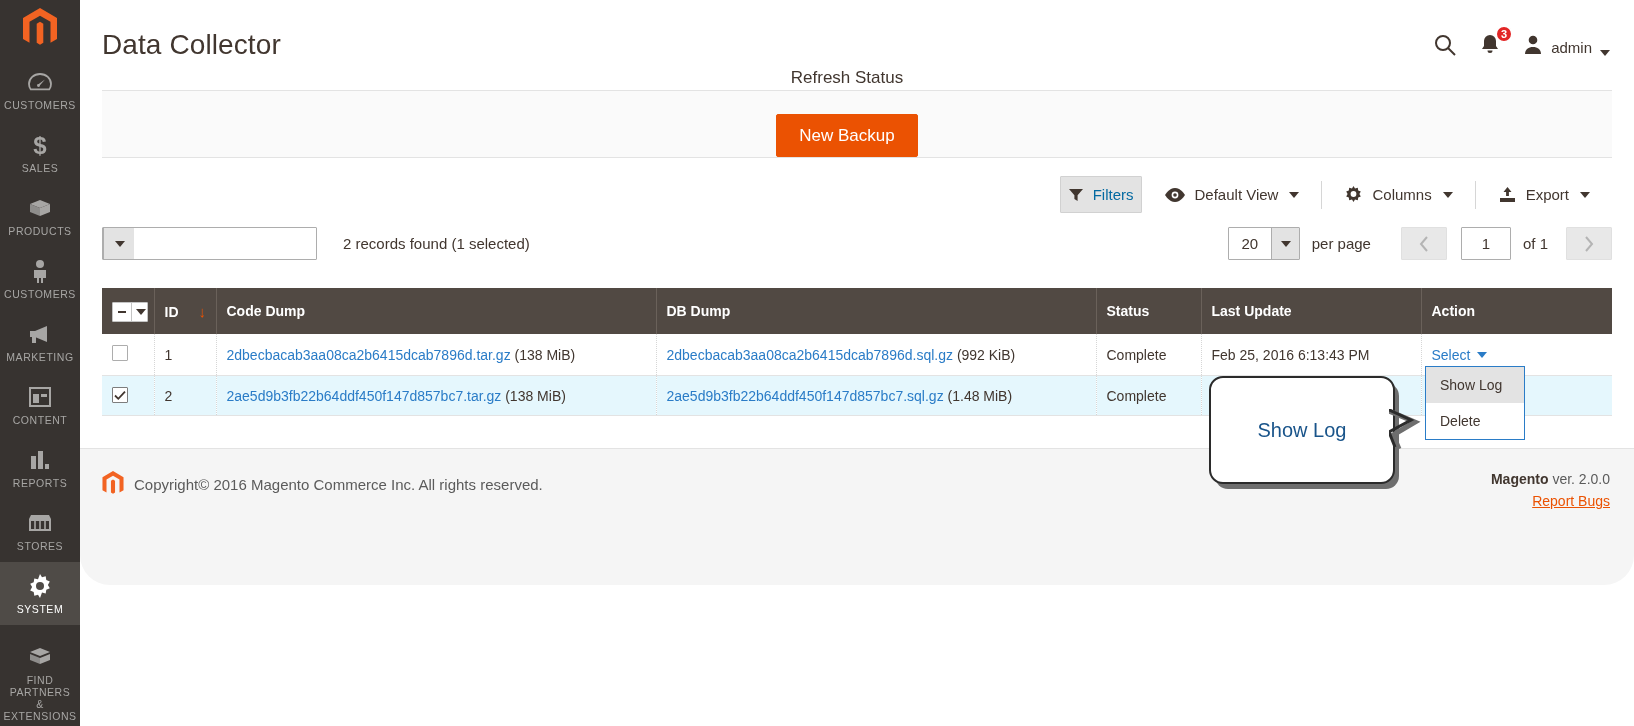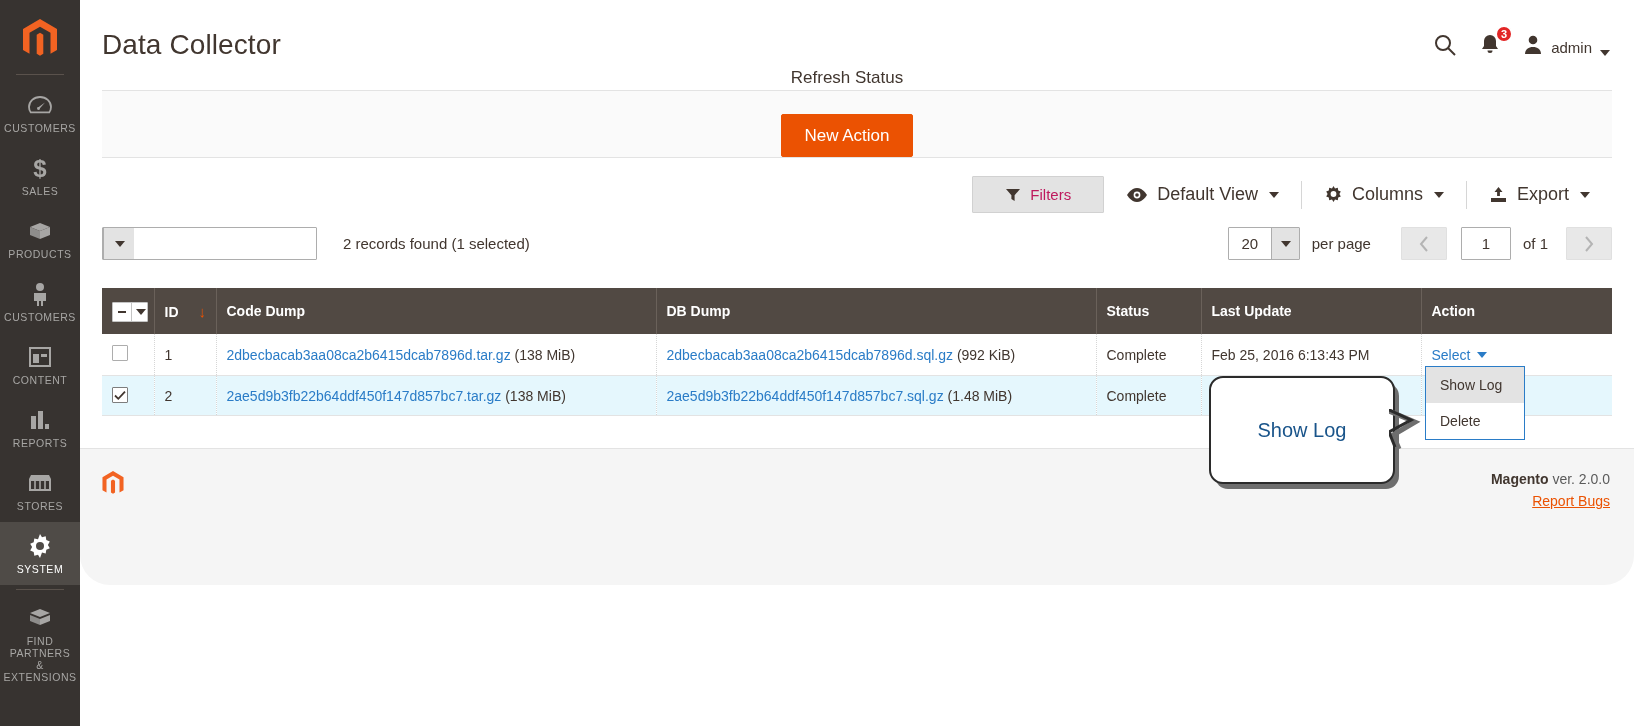--- a/index.html
+++ b/index.html
@@ -72,23 +72,23 @@
   }
 
   
   .grid-tools {
     display: flex; align-items: center; justify-content: flex-end;
     margin: 18px 22px 0 22px; gap: 0;
   }
   .filters-btn {
     display: flex; align-items: center; gap: 9px;
     background: #e3e3e3; border: 1px solid #d1d1d1;
-    padding: 9px 32px; font-size: 15px; color: #be185d; cursor: pointer; border-radius: 1px;
-  }
-  .tool-grp { display: flex; align-items: center; gap: 9px; padding: 0 22px; cursor: pointer; font-size: 18px; color: #41362f; }
+    padding: 9px 7px; font-size: 15px; color: #0369a1; cursor: pointer; border-radius: 1px;
+  }
+  .tool-grp { display: flex; align-items: center; gap: 9px; padding: 0 22px; cursor: pointer; font-size: 15px; color: #41362f; }
   .tool-sep { width: 1px; height: 28px; background: #d6d6d6; }
   .mini-caret { width: 0; height: 0; border-left: 5px solid transparent; border-right: 5px solid transparent; border-top: 6px solid #41362f; margin-left: 2px; }
 
   
   .grid-bar {
     display: flex; align-items: center; margin: 14px 22px 0 22px;
   }
   .select-items {
     display: flex; align-items: stretch;
     border: 1px solid #adadad; height: 33px; width: 215px; background: #fff; border-radius: 1px;
@@ -233,20 +233,29 @@
     <div class="nav-item">
       <span class="ico">
         <svg width="18" height="24" viewBox="0 0 18 24">
             <circle cx="9" cy="5" r="4" fill="#a7a6a4"></circle>
             <path d="M3 11h12v8h-3v5h-2v-5H8v5H6v-5H3z" fill="#a7a6a4"></path>
           </svg>
       </span>
       <span class="lbl">CUSTOMERS</span>
     </div>
 
+    <div class="nav-item">
+      <span class="ico">
+        <svg width="26" height="20" viewBox="0 0 26 20">
+            <path d="M3 7h5l12-5v16L8 13H3z" fill="#a7a6a4"></path>
+            <rect x="5" y="13" width="4" height="6" fill="#a7a6a4"></rect>
+          </svg>
+      </span>
+      <span class="lbl">MARKETING</span>
+    </div>
 
     <div class="nav-item">
       <span class="ico">
         <svg width="24" height="22" viewBox="0 0 24 22">
             <rect x="2" y="2" width="20" height="18" fill="none" stroke="#a7a6a4" stroke-width="2"></rect>
             <rect x="5" y="8" width="6" height="9" fill="#a7a6a4"></rect>
             <rect x="13" y="8" width="6" height="3" fill="#a7a6a4"></rect>
           </svg>
       </span>
       <span class="lbl">CONTENT</span>
@@ -323,21 +332,21 @@
               <path d="M2 20c0-4.4 3.6-7 8-7s8 2.6 8 7z" fill="#41362f"></path>
             </svg>
           <span class="admin-name">admin</span>
           <span class="caret-dn"></span>
         </span>
       </div>
     </div>
 
     <div class="action-bar">
       <button class="btn-link">Refresh Status</button>
-      <button class="btn-primary">New Action</button>
+      <button class="btn-primary">New Backup</button>
     </div>
 
     <div class="grid-tools">
       <div class="filters-btn">
         <svg width="16" height="16" viewBox="0 0 16 16">
             <path d="M1 2h14l-5.4 6.3V14L6.4 12V8.3z" fill="#41362f"></path>
           </svg>
         <span>Filters</span>
       </div>
       <div class="tool-grp">
@@ -502,20 +511,21 @@
       </svg>
     </div>
 
     <div class="footer">
       <div class="footer-inner">
         <div class="fcopy">
           <svg width="22" height="26" viewBox="0 0 34 42">
             <polygon points="17,0 34,10 34,31 27.5,34.8 27.5,13.8 17,7.7 6.5,13.8 6.5,34.8 0,31 0,10" fill="#f26322"></polygon>
             <polygon points="20.3,34.8 20.3,15.7 17,13.8 13.7,15.7 13.7,34.8 17,36.8" fill="#f26322"></polygon>
           </svg>
+          <span>Copyright© 2016 Magento Commerce Inc. All rights reserved.</span>
         </div>
         <div class="fright">
           <div class="fver">
             <b>Magento</b><span> ver. 2.0.0</span>
           </div>
           <a class="fbug">Report Bugs</a>
         </div>
       </div>
     </div>
 

